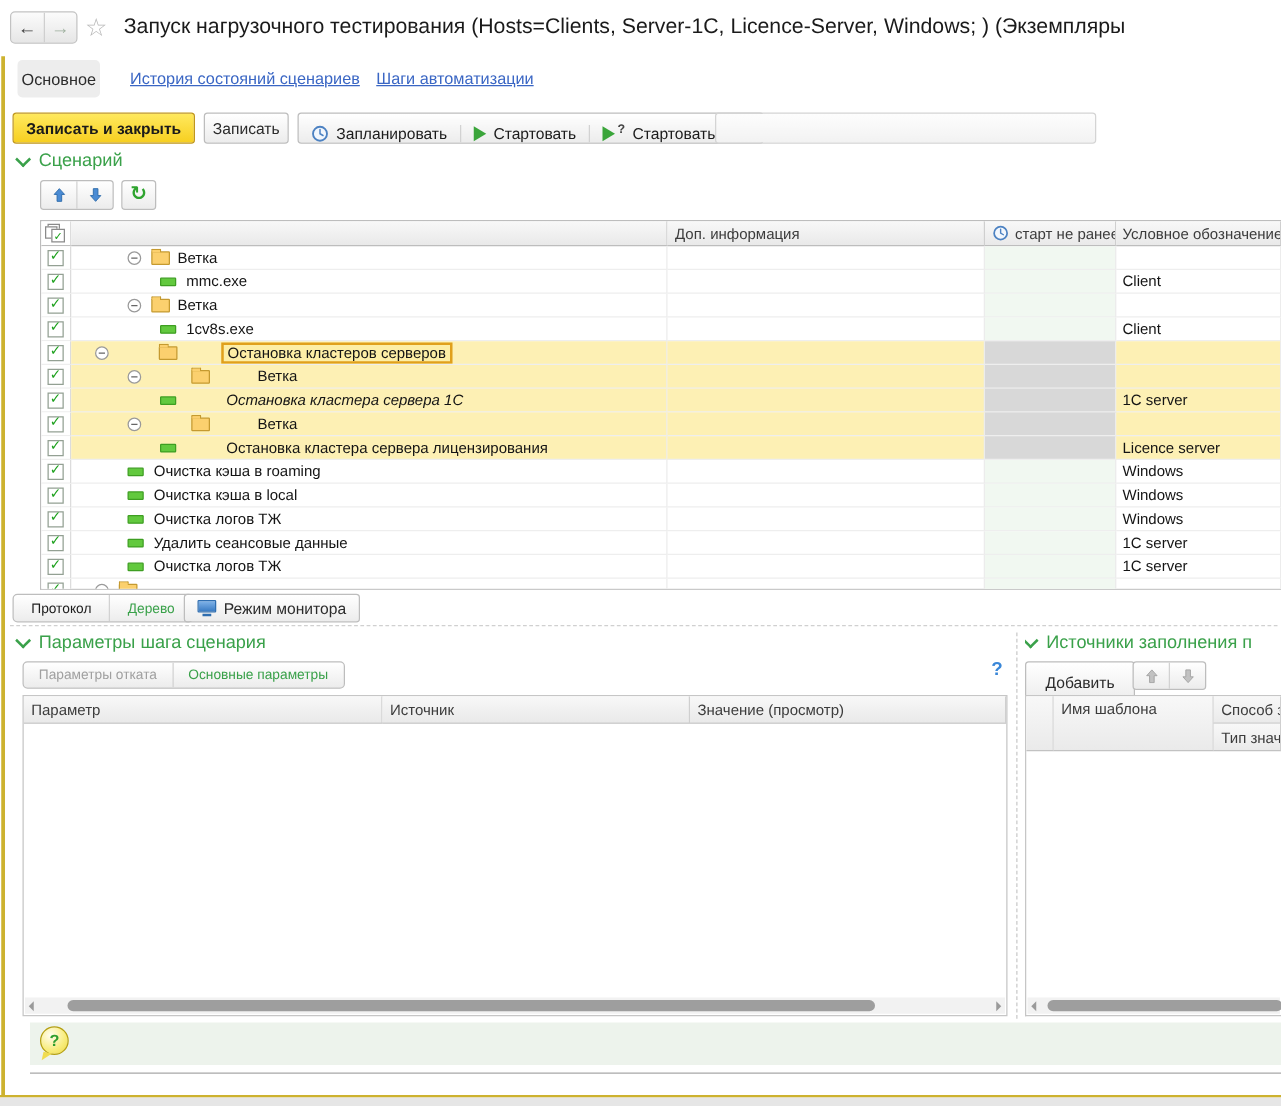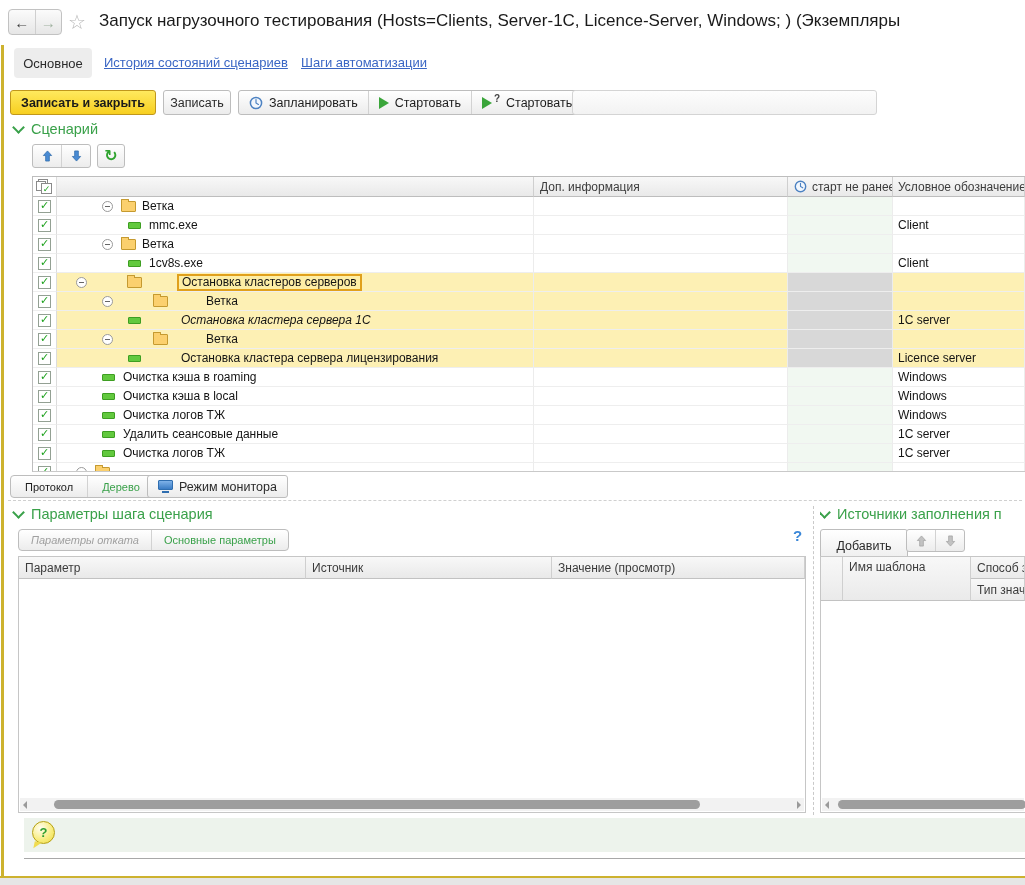--- a/index.html
+++ b/index.html
@@ -7,21 +7,21 @@
        font-family:"Liberation Sans","DejaVu Sans",sans-serif;color:#1c1c1c;}
   .abs{position:absolute;}
   
   .navgroup{left:8px;top:9px;width:54px;height:26px;display:flex;border:1px solid #c2c2c2;border-radius:4px;
             background:linear-gradient(#fbfbfb,#e6e6e6);box-sizing:border-box;overflow:hidden;}
   .navbtn{flex:1;display:flex;align-items:center;justify-content:center;font-size:15px;font-weight:bold;color:#3c3c3c;}
   .navbtn.fwd{border-left:1px solid #cfcfcf;color:#9fb19f;}
   .star{left:68px;top:10px;font-size:20px;color:#b8b8b8;}
   .title{left:99px;top:11px;width:926px;font-size:17px;white-space:nowrap;overflow:hidden;color:#1a1a1a;}
   
-  .tab-active{left:14px;top:48px;width:78px;height:30px;background:#ededed;border-radius:4px;
+  .tab-active{left:14px;top:48px;width:66px;height:30px;background:#ededed;border-radius:4px;
               display:flex;align-items:center;justify-content:center;font-size:13px;color:#2b2b2b;}
   .tab-link{top:55px;font-size:13px;color:#3a66c4;text-decoration:underline;cursor:pointer;white-space:nowrap;}
   
   .btn{display:inline-flex;align-items:center;justify-content:center;gap:6px;height:25px;box-sizing:border-box;
        background:linear-gradient(#ffffff,#ececec);border:1px solid #bdbdbd;border-radius:3px;
        font-size:12.5px;color:#2b2b2b;padding:0 10px;}
   .btn.primary{background:linear-gradient(#ffe95e,#f7cf20);border-color:#c0971c;font-weight:bold;color:#1a1a1a;}
   .btn-group{display:inline-flex;height:25px;border:1px solid #bdbdbd;border-radius:3px;box-sizing:border-box;
              background:linear-gradient(#ffffff,#ececec);overflow:hidden;}
   .btn-group .seg{display:inline-flex;align-items:center;gap:6px;padding:0 10px;font-size:12.5px;border-left:1px solid #d2d2d2;}
@@ -141,21 +141,21 @@
 <span class="abs star">☆</span>
 <div class="abs title">Запуск нагрузочного тестирования (Hosts=Clients, Server-1C, Licence-Server, Windows; ) (Экземпляры</div>
 
 <div class="abs tab-active">Основное</div>
 <span class="abs tab-link" style="left:104px;">История состояний сценариев</span>
 <span class="abs tab-link" style="left:301px;">Шаги автоматизации</span>
 
 <button class="abs btn primary" style="left:10px;top:90px;width:146px;">Записать и закрыть</button>
 <button class="abs btn" style="left:163px;top:90px;width:68px;">Записать</button>
 
-<div class="abs btn-group" style="left:238px;top:90px;">
+<div class="abs btn-group" style="left:238px;top:90px;align-items:flex-end;">
   <span class="seg">
     <svg class="clk" width="14" height="14" viewBox="0 0 14 14">
       <circle cx="7" cy="7" r="5.6" fill="#f2f7fd" stroke="#4d82c2" stroke-width="1.5"></circle>
       <path d="M7 3.6 V7 L9.4 8.4" stroke="#4d82c2" stroke-width="1.2" fill="none" stroke-linecap="round"></path>
     </svg>
     <span>Запланировать</span>
   </span>
   <span class="seg">
     <span class="play"></span>
     <span>Стартовать</span>
@@ -461,21 +461,21 @@
   <span>Режим монитора</span>
 </span>
 
 <div class="abs hdash" style="left:8px;top:500px;width:1014px;"></div>
 
 <div class="abs sec-head" style="left:14px;top:506px;">
   <span class="chev"></span>
   <span>Параметры шага сценария</span>
 </div>
 <div class="abs vbtn-group" style="left:18px;top:529px;height:22px;">
-  <span class="vbtn gray-text" style="padding:0 12px;font-style:italic;">Параметры отката</span>
+  <span class="vbtn gray-text" style="padding:0 12px;">Параметры отката</span>
   <span class="vbtn green-text" style="padding:0 12px;">Основные параметры</span>
 </div>
 <span class="abs help-blue" style="left:793px;top:527px;">?</span>
 
 <div class="abs ptable" style="left:18px;top:556px;width:788px;height:257px;">
   <div id="params-cols" style="display:flex;height:22px;">
       <div class="pc pc0">Параметр</div>
       <div class="pc pc2">Источник</div>
       <div class="pc pc1">Значение (просмотр)</div>
     </div>

